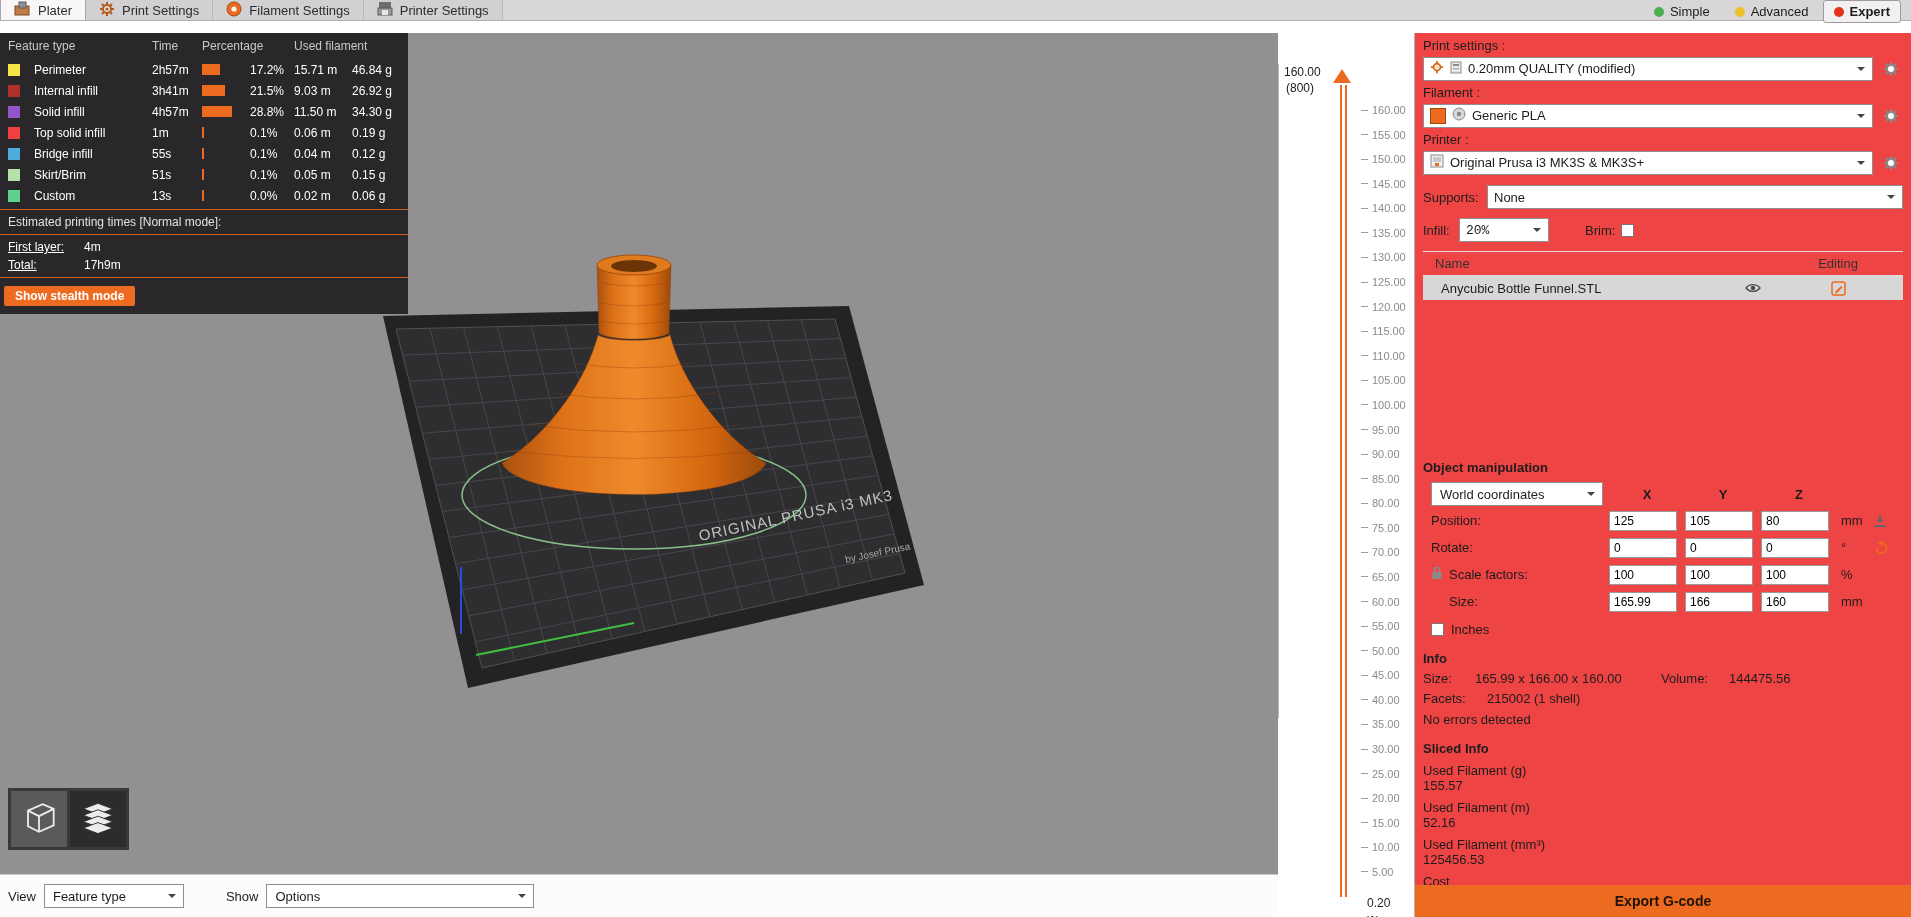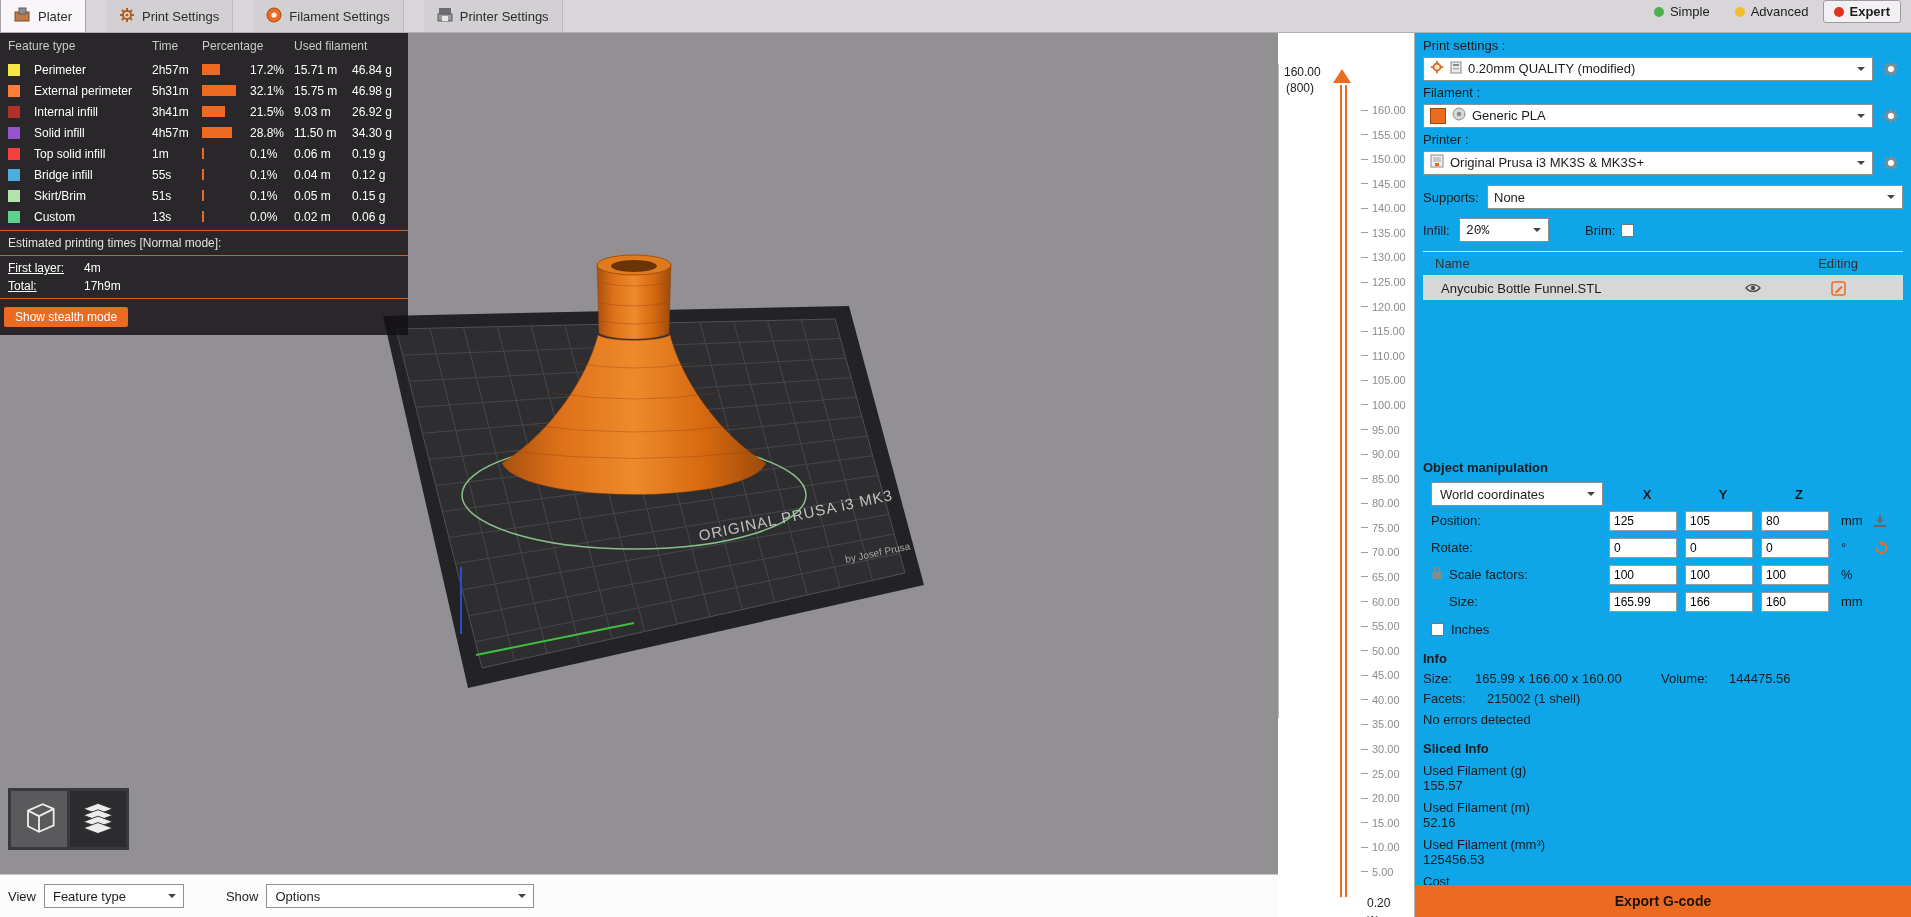--- a/index.html
+++ b/index.html
@@ -1,19 +1,19 @@
 <!DOCTYPE html>
 <html><head>
 <meta charset="utf-8">
 <style>
   html,body{margin:0;padding:0;background:#888;}
   .app{position:relative;width:1911px;height:917px;background:#fff;font-family:"Liberation Sans",sans-serif;font-size:13px;color:#1c1c1c;overflow:hidden;}
 
   
-  .tabbar{position:absolute;left:0;top:0;width:1911px;height:33px;background:#d9d6d9;border-bottom:1px solid #b3b0b3;display:flex;align-items:stretch;box-sizing:border-box;gap:20px;}
+  .tabbar{position:absolute;left:0;top:0;width:1911px;height:21px;background:#d9d6d9;border-bottom:1px solid #b3b0b3;display:flex;align-items:stretch;box-sizing:border-box;}
   .tab{display:flex;align-items:center;gap:7px;padding:0 13px;background:#d3d0d3;border-right:1px solid #bcb9bc;color:#2c2c2c;cursor:default;}
   .tab.active{background:#f8f6f8;border-right:1px solid #a9a6a9;border-left:1px solid #a9a6a9;}
   .modes{margin-left:auto;display:flex;align-items:flex-start;gap:3px;padding-right:10px;}
   .mode{display:flex;align-items:center;gap:6px;padding:4px 11px;border-radius:3px;}
   .mode.active{background:#f2f0f2;border:1px solid #9e9b9e;font-weight:bold;padding:3px 10px;}
   .dot{width:10px;height:10px;border-radius:50%;background:#999;}
 
   
   .viewport{position:absolute;left:0;top:33px;width:1278px;height:841px;background:#929093;overflow:hidden;}
   .scene{position:absolute;left:0;top:0;}
@@ -27,21 +27,21 @@
   .lhead .h-pct{grid-column:4/6;}
   .lhead .h-used{grid-column:6/8;}
   .lrow{height:21px;}
   .swatch{width:12px;height:12px;display:inline-block;}
   .lbarw{width:44px;display:flex;}
   .lbar{display:block;height:11px;background:#ed6b21;}
   .lsep{border-top:1px solid #d1621c;margin:3px 0;}
   .lest{padding:2px 8px;color:#e2e2e2;}
   .ltimes{display:flex;padding:2px 8px;}
   .ltimes .tl{width:76px;text-decoration:underline;}
-  .stealth{margin:5px 0 8px 4px;background:#ed6b21;color:#fff;border:none;padding:3px 11px;font-size:12px;font-family:inherit;border-radius:2px;cursor:pointer;}
+  .stealth{margin:5px 0 8px 4px;background:#ed6b21;color:#fff;border:none;padding:3px 11px;font-size:12px;font-family:inherit;border-radius:2px;cursor:pointer;font-weight:bold;}
 
   
   .viewcubes{position:absolute;left:8px;bottom:24px;display:flex;gap:3px;background:#39393b;padding:3px;}
   .vcbtn{width:56px;height:56px;display:flex;align-items:center;justify-content:center;background:#5a5a5c;border:none;cursor:pointer;}
   .vcbtn.alt{background:#2c2c2e;}
 
   
   .bottombar{position:absolute;left:0;top:874px;width:1278px;height:43px;background:#fcfcfc;border-top:1px solid #c9c9c9;box-sizing:border-box;display:flex;align-items:center;}
   .vb-label{margin-left:8px;}
   .fakeselect{height:24px;border:1px solid #8f8f8f;background:#fff;display:flex;align-items:center;padding:0 24px 0 8px;position:relative;box-sizing:border-box;}
@@ -66,21 +66,21 @@
   .vs-track.t2{left:66px;}
   .vs-ticks{position:absolute;left:82px;top:40px;height:774px;display:flex;flex-direction:column;justify-content:space-between;}
   .tick{display:flex;align-items:center;gap:4px;font-size:11px;color:#8b8b8b;height:12px;}
   .tickmark{width:7px;height:1px;background:#9d9d9d;display:inline-block;}
   .vs-botval{position:absolute;left:88px;top:832px;font-size:12px;}
   .vs-botidx{position:absolute;left:86px;top:850px;font-size:12px;}
   .vs-lock{position:absolute;left:52px;top:860px;cursor:pointer;}
   .vs-gear{position:absolute;left:110px;top:863px;cursor:pointer;}
 
   
-  .rightpanel{position:absolute;left:1414px;top:33px;width:497px;height:884px;background:#0ea5e9;border-left:1px solid #b2b2b2;box-sizing:border-box;padding:2px 8px;}
+  .rightpanel{position:absolute;left:1414px;top:33px;width:497px;height:884px;background:#ef4444;border-left:1px solid #b2b2b2;box-sizing:border-box;padding:2px 8px;}
   .sect-label{margin:3px 0 2px 0;}
   .preset-row{display:flex;align-items:center;gap:6px;height:27px;}
   .combo{flex:1;height:24px;border:1px solid #8f8f8f;display:flex;align-items:center;gap:6px;padding:0 22px 0 6px;position:relative;background:#fff;box-sizing:border-box;}
   .combo::after{content:"";position:absolute;right:7px;top:9px;border:4px solid transparent;border-top-color:#444;}
   .gearbtn{width:24px;height:24px;display:flex;align-items:center;justify-content:center;background:none;border:none;cursor:pointer;padding:0;}
   .fil-swatch{width:14px;height:14px;background:#ed6b21;border:1px solid #9c4a0c;display:inline-block;}
   .supports-row{display:flex;align-items:center;margin-top:9px;}
   .supports-row .lbl{width:64px;}
   .supports-row .combo{flex:1;}
   .infill-row{display:flex;align-items:center;margin-top:9px;}
@@ -260,31 +260,20 @@
             <span>Perimeter</span>
             <span>2h57m</span>
             <span class="lbarw">
               <i class="lbar" style="width: 18.06px;"></i>
             </span>
             <span>17.2%</span>
             <span>15.71 m</span>
             <span>46.84 g</span>
           </div>
 
-          <div class="lrow">
-            <span class="swatch" style="background: rgb(255, 125, 56);"></span>
-            <span>External perimeter</span>
-            <span>5h31m</span>
-            <span class="lbarw">
-              <i class="lbar" style="width: 33.705px;"></i>
-            </span>
-            <span>32.1%</span>
-            <span>15.75 m</span>
-            <span>46.98 g</span>
-          </div>
 
           <div class="lrow">
             <span class="swatch" style="background: rgb(176, 48, 42);"></span>
             <span>Internal infill</span>
             <span>3h41m</span>
             <span class="lbarw">
               <i class="lbar" style="width: 22.575px;"></i>
             </span>
             <span>21.5%</span>
             <span>9.03 m</span>

